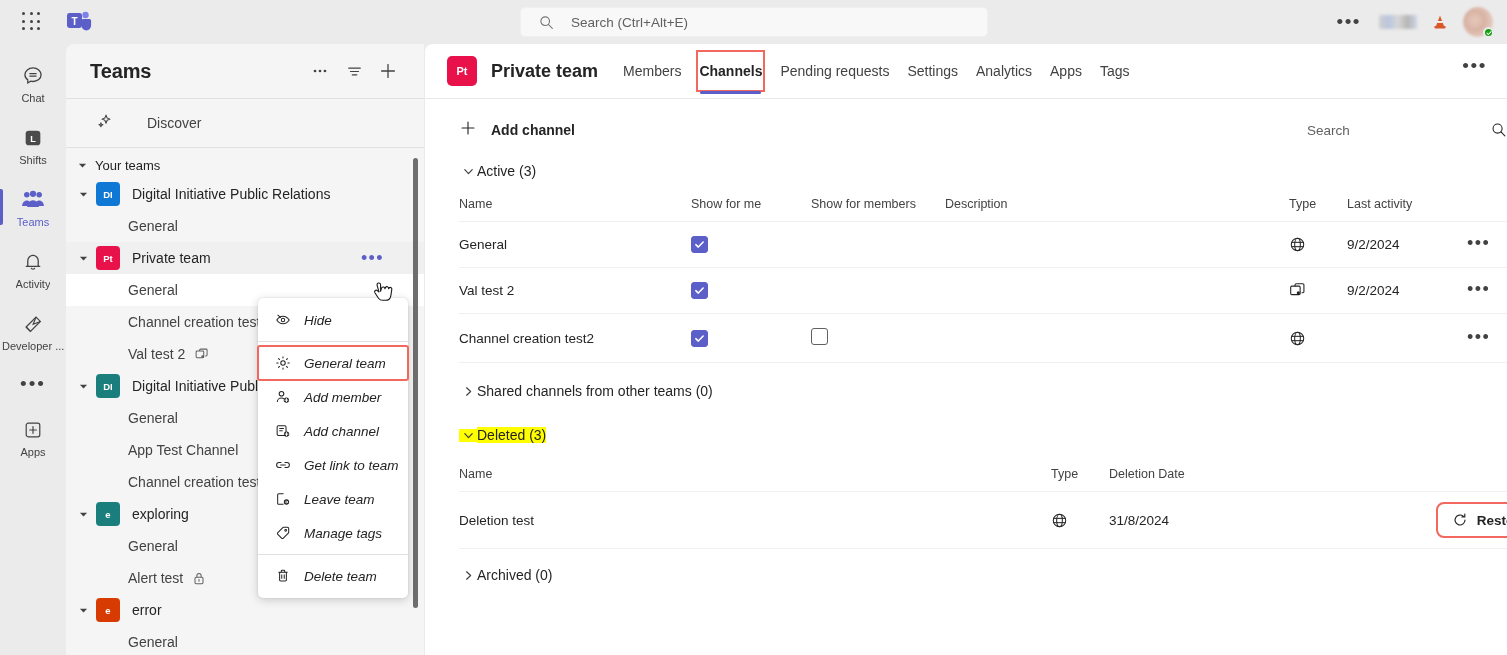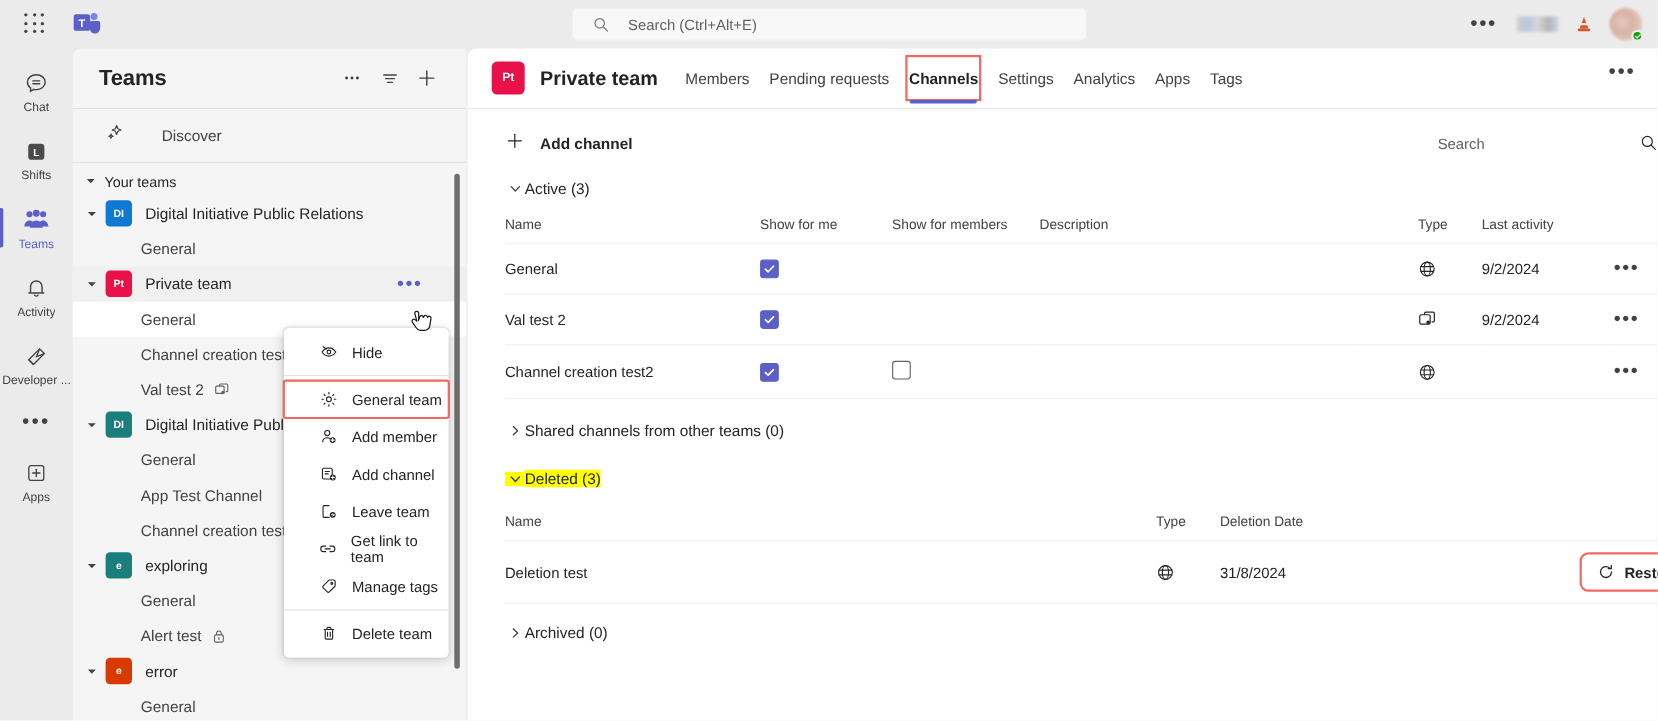--- a/index.html
+++ b/index.html
@@ -119,21 +119,21 @@
   }
 
   
   .ctxmenu {
     position: absolute; left: 258px; top: 298px; width: 150px;
     background: #ffffff; border-radius: 5px;
     box-shadow: 0 2px 10px rgba(0,0,0,.18), 0 0 2px rgba(0,0,0,.12);
     padding: 5px 0; z-index: 50;
   }
   .ctx-item {
-    height: 34px; display:flex; align-items:center; padding-left: 32px; cursor:pointer; position:relative;
+    height: 34px; display:flex; align-items:center; padding-left: 16px; cursor:pointer; position:relative;font-style:italic;
   }
   .ctx-item .cicon { width: 18px; display:flex; align-items:center; justify-content:center; color:#242424; }
   .ctx-item .clabel { font-size: 13.5px; color:#242424; margin-left: 12px; }
   .ctx-div { height:1px; background:#e0e0e0; margin: 4px 0; }
   .ctx-item.highlight { outline: 2px solid #f2685e; outline-offset:-1px; border-radius:2px; }
   .cursor-hand { position:absolute; left: 370px; top: 278px; z-index: 60; pointer-events:none; }
 
   
   .main {
     position:absolute; top: 44px; left: 425px; width: 1082px; height: 611px;
@@ -515,36 +515,36 @@
           <circle cx="13" cy="12.5" r="3" fill="#242424" stroke="none"></circle>
           <line x1="13" y1="10.8" x2="13" y2="14.2" stroke="#fff" stroke-width="1.1" stroke-linecap="round"></line>
           <line x1="11.3" y1="12.5" x2="14.7" y2="12.5" stroke="#fff" stroke-width="1.1" stroke-linecap="round"></line>
         </svg>
       </span>
       <span class="clabel">Add channel</span>
     </div>
     <div class="ctx-item">
       <span class="cicon">
         <svg width="16" height="16" viewBox="0 0 18 18" fill="none" stroke="#242424" stroke-width="1.15">
+          <path d="M7.2 6.2H4.6a2.8 2.8 0 0 0 0 5.6h2.6"></path>
+          <path d="M10.8 6.2h2.6a2.8 2.8 0 0 1 0 5.6h-2.6"></path>
+          <line x1="6.4" y1="9" x2="11.6" y2="9" stroke-linecap="round"></line>
+        </svg>
+      </span>
+      <span class="clabel">Get link to team</span>
+    </div>
+    <div class="ctx-item">
+      <span class="cicon">
+        <svg width="16" height="16" viewBox="0 0 18 18" fill="none" stroke="#242424" stroke-width="1.15">
           <path d="M9.6 3H4.2a1.2 1.2 0 0 0-1.2 1.2v9.6A1.2 1.2 0 0 0 4.2 15h5.4"></path>
           <circle cx="12.9" cy="12.4" r="3" fill="#242424" stroke="none"></circle>
           <path d="M11.6 12.4h2.7M13.1 11.2l1.2 1.2-1.2 1.2" stroke="#fff" stroke-width="1" stroke-linecap="round" stroke-linejoin="round"></path>
         </svg>
       </span>
       <span class="clabel">Leave team</span>
-    </div>
-    <div class="ctx-item">
-      <span class="cicon">
-        <svg width="16" height="16" viewBox="0 0 18 18" fill="none" stroke="#242424" stroke-width="1.15">
-          <path d="M7.2 6.2H4.6a2.8 2.8 0 0 0 0 5.6h2.6"></path>
-          <path d="M10.8 6.2h2.6a2.8 2.8 0 0 1 0 5.6h-2.6"></path>
-          <line x1="6.4" y1="9" x2="11.6" y2="9" stroke-linecap="round"></line>
-        </svg>
-      </span>
-      <span class="clabel">Get link to team</span>
     </div>
     <div class="ctx-item">
       <span class="cicon">
         <svg width="16" height="16" viewBox="0 0 18 18" fill="none" stroke="#242424" stroke-width="1.15">
           <path d="M9.8 2.6H14a1.4 1.4 0 0 1 1.4 1.4v4.2a1.4 1.4 0 0 1-.4 1l-5.6 5.6a1.4 1.4 0 0 1-2 0L3.2 10.6a1.4 1.4 0 0 1 0-2l5.6-5.6a1.4 1.4 0 0 1 1-.4z"></path>
           <circle cx="12" cy="6" r="1"></circle>
         </svg>
       </span>
       <span class="clabel">Manage tags</span>
     </div>
@@ -568,22 +568,22 @@
       <path d="M7 6.8c0-1 .8-1.8 1.8-1.8s1.8.8 1.8 1.8v6.5l.9-3.1c.3-.9 1.2-1.4 2.1-1.2.8.2 1.3.9 1.3 1.7l.5-1c.4-.8 1.3-1.2 2.1-.9.8.3 1.2 1 1.1 1.8l.4-.5c.5-.7 1.5-.8 2.2-.3.5.4.7 1 .6 1.6l-1 6.4c-.4 2.6-2.6 4.5-5.3 4.5h-3c-1.6 0-3.1-.8-4-2.1l-3.6-5.4c-.5-.8-.3-1.8.4-2.3.6-.4 1.4-.4 2 .1l1.7 1.4z" fill="#ffffff" stroke="#1a1a1a" stroke-width="1.1" stroke-linejoin="round"></path>
     </svg>
   </div>
 
   <div class="main">
     <div class="main-head">
       <div class="mh-av" style="background:#e8114a">Pt</div>
       <div class="mh-title">Private team</div>
       <div class="mh-tabs">
         <div class="mh-tab">Members</div>
+        <div class="mh-tab active boxed">Channels</div>
         <div class="mh-tab">Pending requests</div>
-        <div class="mh-tab active boxed">Channels</div>
         <div class="mh-tab">Settings</div>
         <div class="mh-tab">Analytics</div>
         <div class="mh-tab">Apps</div>
         <div class="mh-tab">Tags</div>
       </div>
       <div class="mh-more">•••</div>
     </div>
     <div class="main-sep"></div>
 
     <div class="mbody">

